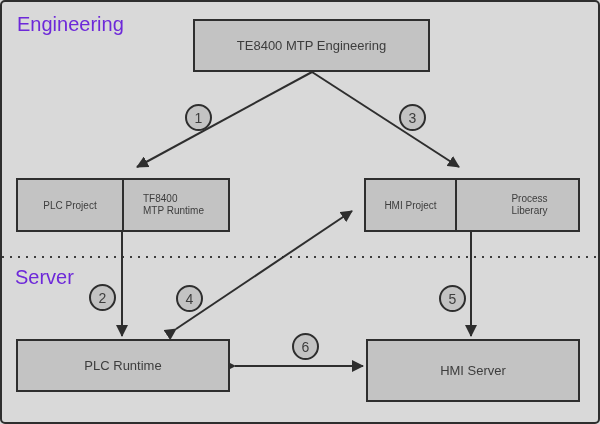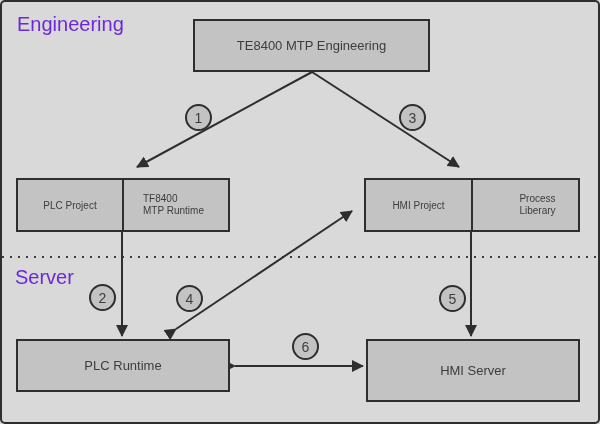--- a/index.html
+++ b/index.html
@@ -52,21 +52,21 @@
   .group.left-group  { left: 16px;  top: 178px; width: 214px; height: 54px; }
   .group.right-group { left: 364px; top: 178px; width: 216px; height: 54px; }
   .cell {
     display: flex;
     align-items: center;
     justify-content: center;
     text-align: center;
     box-sizing: border-box;
   }
   .left-group .cell-a  { width: 104px; }
-  .right-group .cell-a { width: 105px; }
+  .right-group .cell-a { width: 89px; }
   .cell-b {
     flex: 1;
     border-left: 2px solid #2e2e2e;
     white-space: pre-line;
     line-height: 1.18;
     padding-left: 24px;
   }
   .cell-b.align-left {
     justify-content: flex-start;
     text-align: left;

